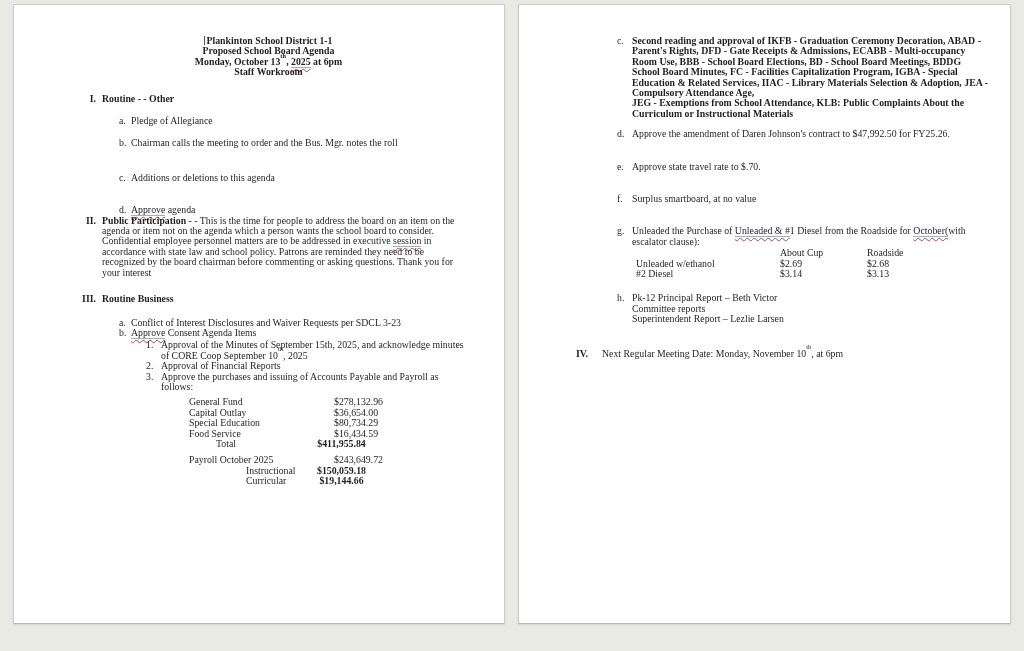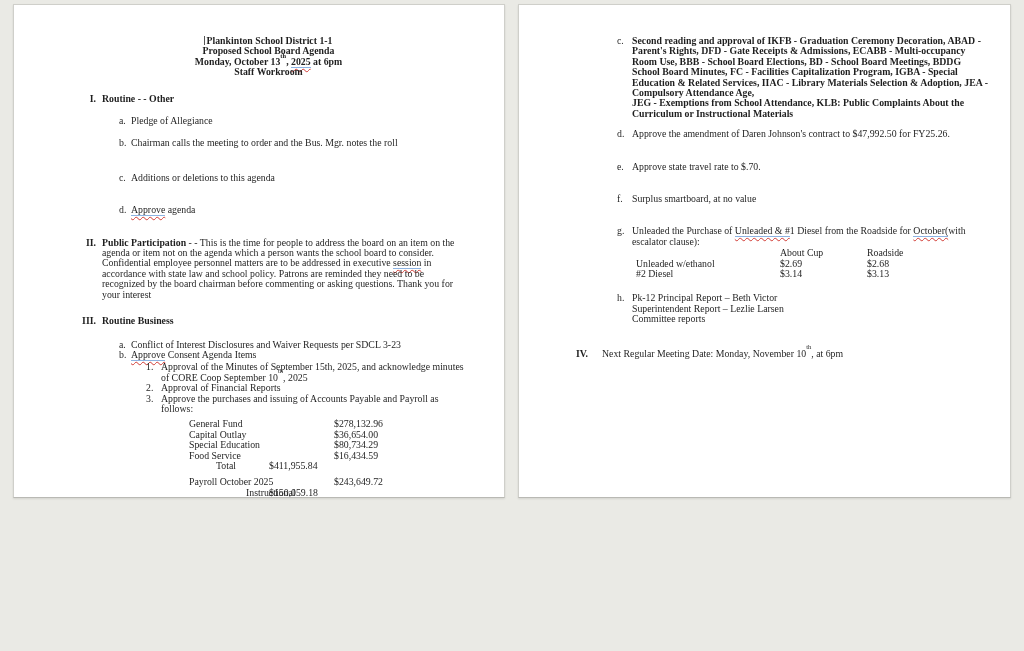--- a/index.html
+++ b/index.html
@@ -3,21 +3,21 @@
 <meta charset="utf-8">
 <style>
   html,body{margin:0;padding:0;}
   body{
     width:1024px;height:651px;position:relative;overflow:hidden;
     background:#eaeae5;
     font-family:"Liberation Serif","DejaVu Serif",serif;
     color:#1f1f1f;
   }
   .page{
-    position:absolute;top:4px;height:494px;background:#ffffff;
+    position:absolute;top:4px;height:620px;background:#ffffff;
     border:1px solid #cfcfca;border-bottom-color:#b9b9b4;
     box-sizing:border-box;
     box-shadow:0 1px 2px rgba(0,0,0,0.10);
   }
   .p1{left:13px;width:492px;}
   .p2{left:518px;width:493px;}
   .content{
     position:absolute;top:0;bottom:0;left:0;right:0;
     padding:31px 36px 0 55px;
     font-size:9.8px;line-height:10.4px;
@@ -37,21 +37,21 @@
   
   .bl{border-bottom:1px solid #8db3e2;}
   
   .sq{text-decoration-line:underline;text-decoration-style:wavy;text-decoration-color:#d13b35;text-decoration-thickness:1px;text-underline-offset:2.5px;}
   
   .finrow{position:relative;height:10.4px;}
   .finrow .lab{position:absolute;left:120px;}
   .finrow .amt{position:absolute;left:265px;}
   .finrow.total .lab{left:147px;}
   .finrow.sub .lab{left:177px;}
-  .finrow .amtR{position:absolute;left:200px;width:145px;text-align:left;}
+  .finrow .amtR{position:absolute;left:200px;width:145px;text-align:center;font-weight:bold;}
   
   .fuelrow{position:relative;height:10.4px;}
   .fuelrow .flab{position:absolute;left:61px;}
   .fuelrow .fc1{position:absolute;left:205px;}
   .fuelrow .fc2{position:absolute;left:292px;}
 </style>
 </head>
 <body>
 
 <div class="page p1">
@@ -83,21 +83,21 @@
     <div class="li alpha1" style="margin-top:24px">
       <span class="mk">c.</span>
       <span>Additions or deletions to this agenda</span>
     </div>
 
     <div class="li alpha1" style="margin-top:22px">
       <span class="mk">d.</span>
       <span class="sq"><span class="bl">Approve</span></span><span> agenda</span>
     </div>
 
-    <div class="li roman" style="margin-top:22px">
+    <div class="li roman" style="">
       <span class="mk b">II.</span>
       <span class="b">Public Participation</span><span> - - This is the time for people to address the board on an item on the agenda or item not on the agenda which a person wants the school board to consider.  Confidential employee personnel matters are to be addressed in executive </span><span class="sq"><span class="bl">session</span></span><span> in accordance with state law and school policy.  Patrons are reminded they need to be recognized by the board chairman before commenting or asking questions.  Thank you for your interest</span>
     </div>
 
     <div class="li roman b" style="margin-top:16px">
       <span class="mk">III.</span>
       <span>Routine Business</span>
     </div>
 
     <div class="li alpha1" style="margin-top:13px">
@@ -208,22 +208,22 @@
       <div class="fuelrow">
           <span class="flab">#2 Diesel</span>
           <span class="fc1">$3.14</span>
           <span class="fc2">$3.13</span>
         </div>
     </div>
 
     <div class="li alpha2" style="margin-top:14px">
       <span class="mk">h.</span>
       <div>Pk-12 Principal Report – Beth Victor</div>
+      <div>Committee reports</div>
       <div>Superintendent Report – Lezlie Larsen</div>
-      <div>Committee reports</div>
     </div>
 
     <div class="li roman2" style="margin-top:24px">
       <span class="mk">IV.</span>
       <span>Next Regular Meeting Date: Monday, November 10</span><sup>th</sup><span>, at 6pm</span>
     </div>
 
 
   </div>
 </div>

